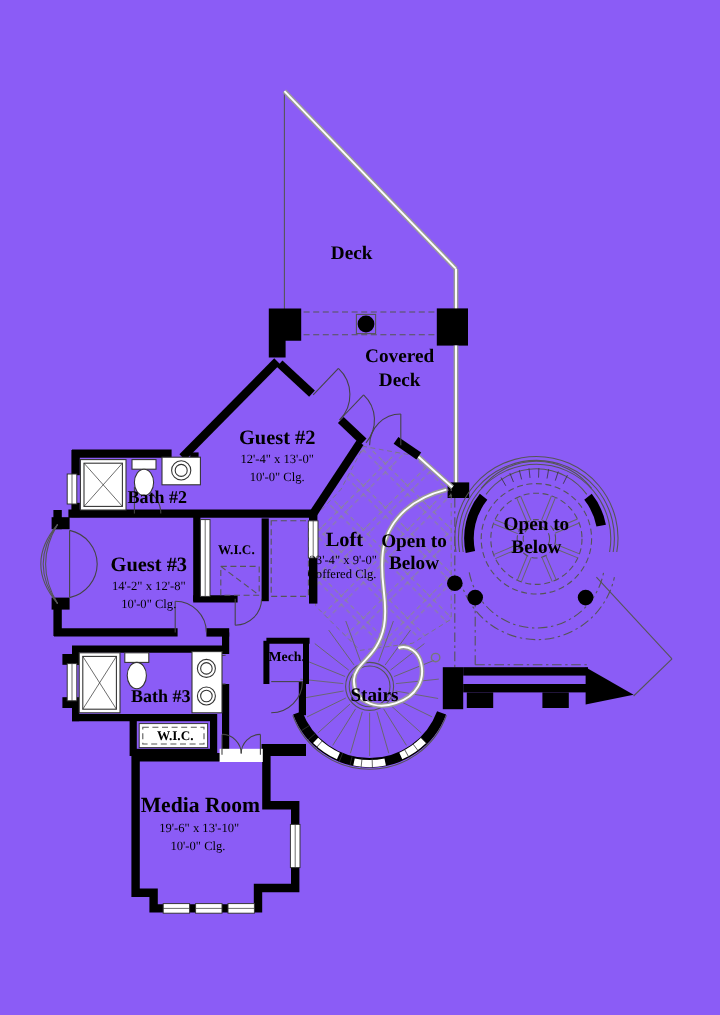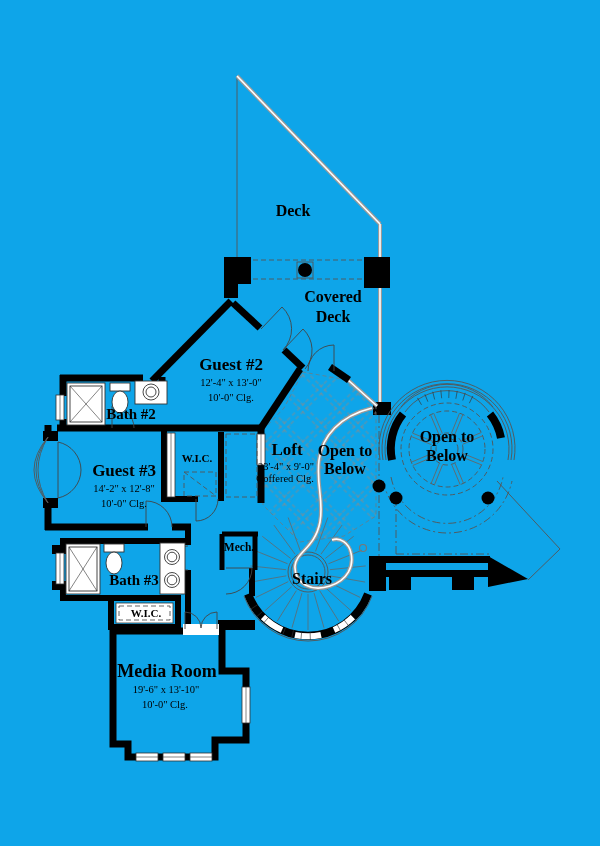--- a/index.html
+++ b/index.html
@@ -1,16 +1,16 @@
 <!DOCTYPE html>
 <html><head>
 <meta charset="utf-8">
 <style>
   html,body{margin:0;padding:0;background:#fff;}
-  #plan-wrap{position:relative;width:600px;height:846px;background:#0ea5e9;overflow:hidden;}
+  #plan-wrap{position:relative;width:600px;height:846px;background:#8b5cf6;overflow:hidden;}
   svg{display:block;}
   text{font-family:"Liberation Serif","DejaVu Serif",serif;fill:#000;}
   .room-name{font-weight:bold;}
   .dims{font-weight:normal;}
   .wall{stroke:#000;fill:none;}
   .thin{stroke:#555;stroke-width:0.9;fill:none;}
   .dash{stroke:#555;stroke-width:0.9;fill:none;stroke-dasharray:5 3;}
   .dashdot{stroke:#555;stroke-width:0.9;fill:none;stroke-dasharray:8 3 2 3;}
   .door{stroke:#444;stroke-width:0.9;fill:none;}
   .fix{stroke:#333;stroke-width:0.9;fill:#fff;}

